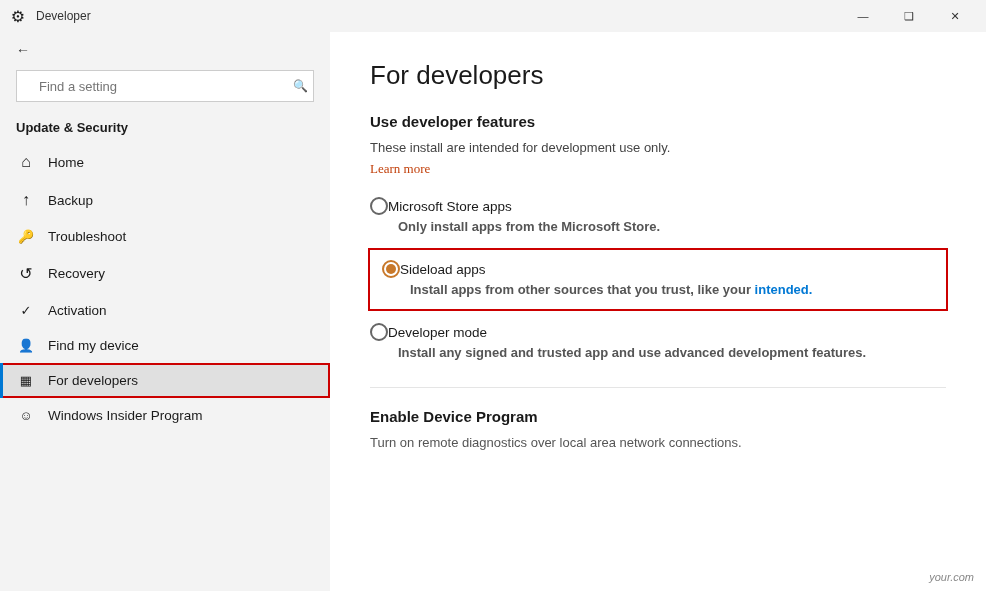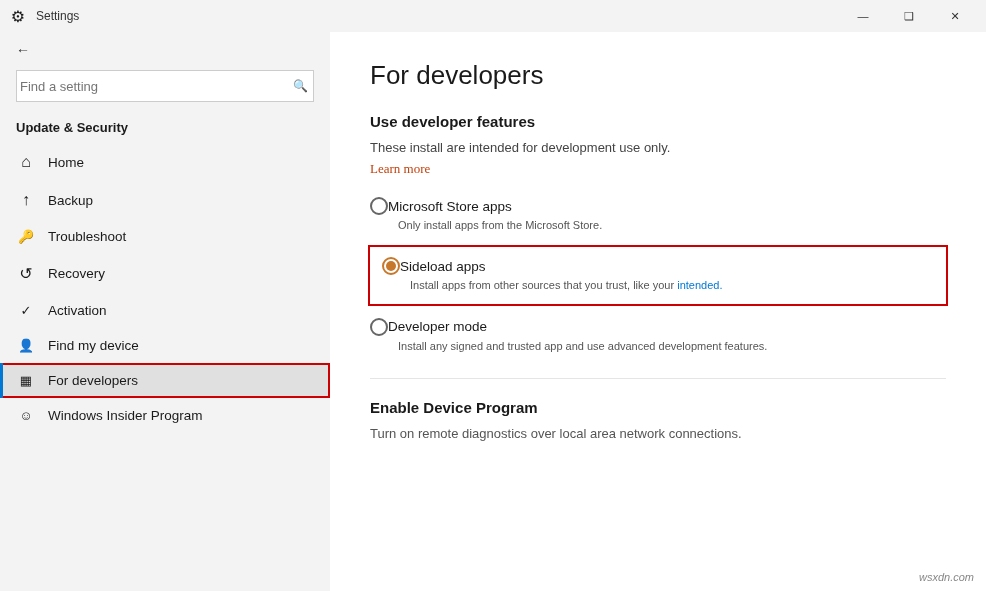--- a/index.html
+++ b/index.html
@@ -76,21 +76,21 @@
 
     .sidebar-search {
       margin: 6px 16px 14px 16px;
       position: relative;
     }
     .sidebar-search input {
       width: 100%;
       height: 32px;
       border: 1px solid #ccc;
       background: white;
-      padding: 0 32px 0 3px;
+      padding: 0 32px 0 22px;
       font-size: 13px;
       color: #555;
       outline: none;
     }
     .search-icon-btn {
       position: absolute;
       right: 6px;
       top: 50%;
       transform: translateY(-50%);
       font-size: 12px;
@@ -216,24 +216,25 @@
       background: #c8782a;
       border-radius: 50%;
     }
 
     .option-label {
       font-size: 13.5px;
       color: #1a1a1a;
     }
 
     .option-desc {
-      font-size: 11px;
+      font-size: 13px;
       color: #555;
       margin-left: 28px;
       line-height: 1.4;
+      font-weight: bold;
     }
 
     .option-desc a {
       color: #0078d4;
       text-decoration: none;
     }
 
     .highlighted-option {
       border: 2px solid #cc0000;
       padding: 10px 12px;
@@ -258,21 +259,21 @@
       font-size: 11px;
       color: #888;
       font-style: italic;
     }
   </style>
 </head>
 <body>
 
 <div class="titlebar">
   <span class="item-icon">⚙</span>
-  <span class="titlebar-title">Settings</span>
+  <span class="titlebar-title">Developer</span>
   <div class="titlebar-controls">
     <button class="titlebar-btn">—</button>
     <button class="titlebar-btn">❑</button>
     <button class="titlebar-btn close">✕</button>
   </div>
 </div>
 
 <div class="main-container">
 
   <div class="sidebar">
@@ -366,13 +367,13 @@
 
     </div>
 
     <div class="enable-portal-section">
       <div class="section-heading">Enable Device Program</div>
       <p class="portal-desc">Turn on remote diagnostics over local area network connections.</p>
     </div>
   </div>
 </div>
 
-<div class="watermark">wsxdn.com</div>
+<div class="watermark">your.com</div>
 
 </body></html>

